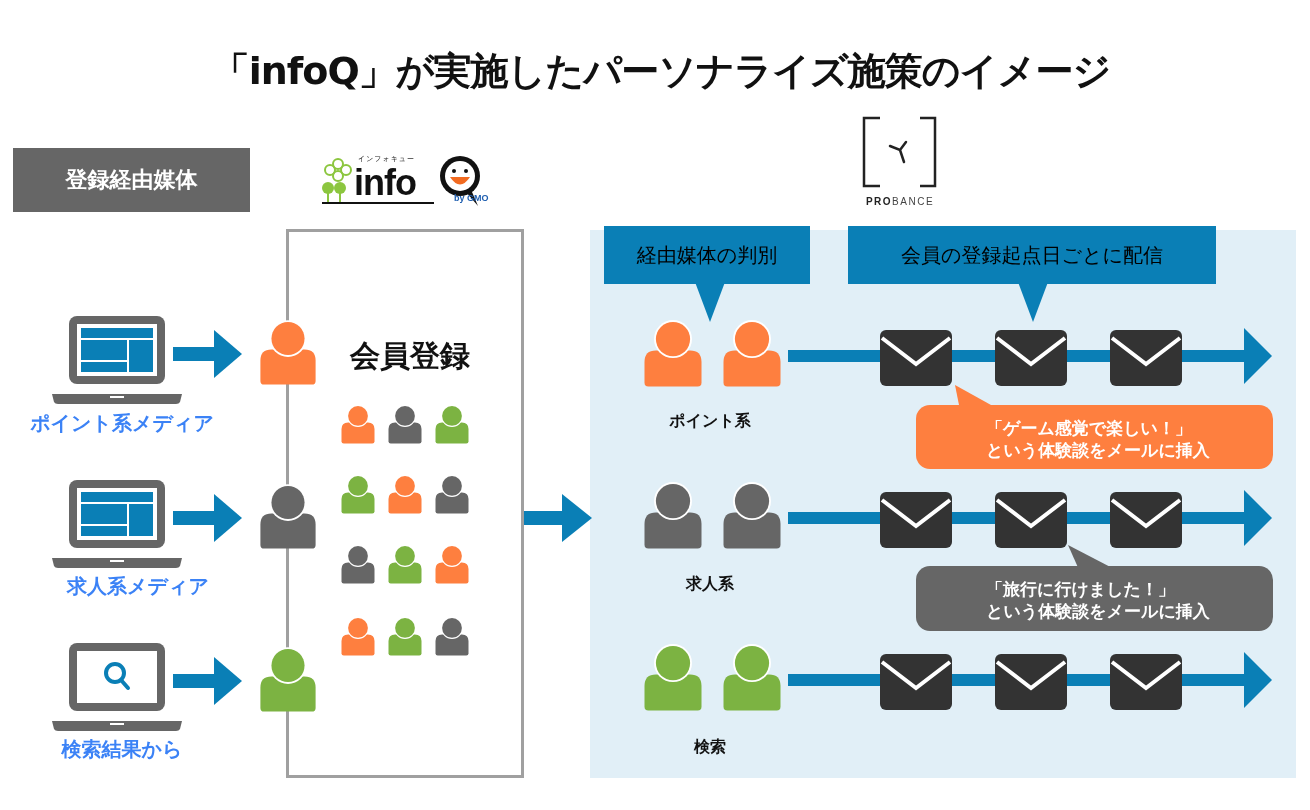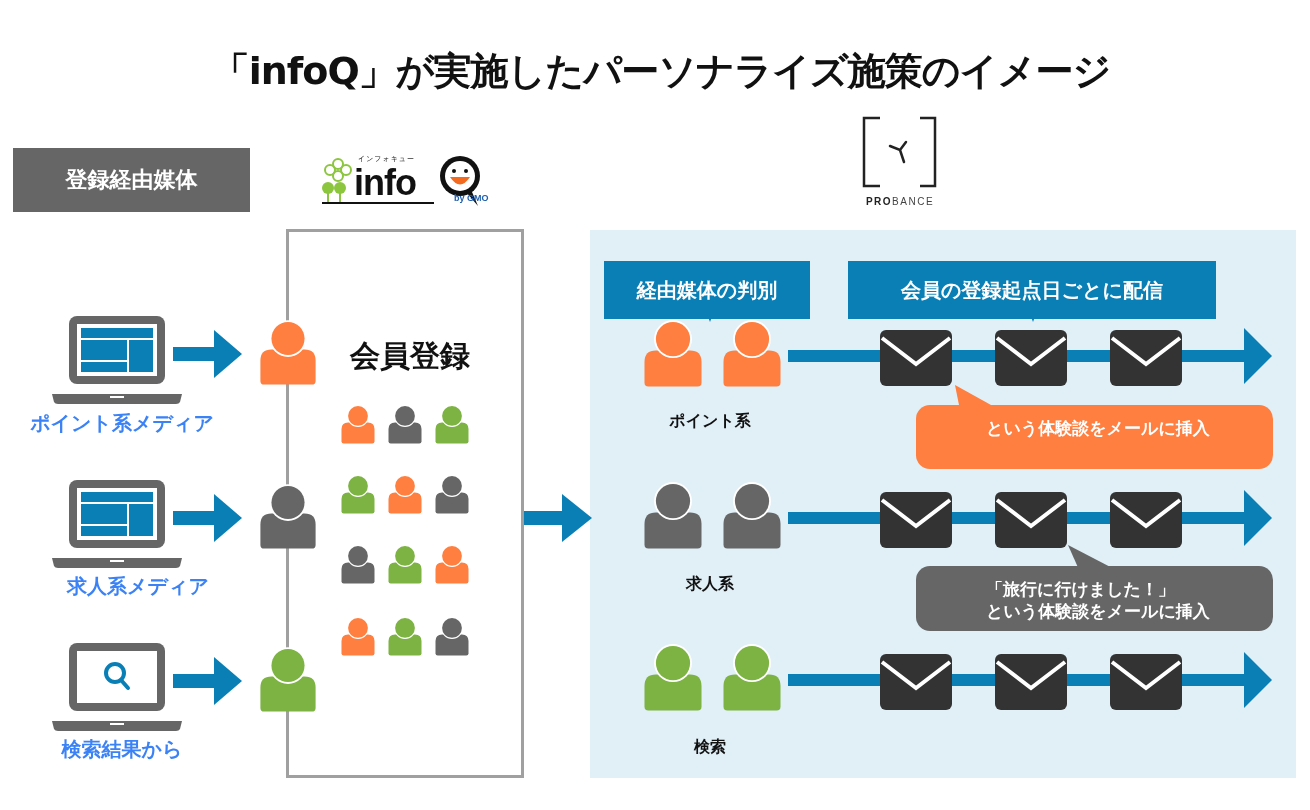--- a/index.html
+++ b/index.html
@@ -24,21 +24,21 @@
   .probance-word b { font-weight: bold; }
   .probance-word span { font-weight: normal; color: #444; }
 
   
   .reg-box { left: 286px; top: 229px; width: 238px; height: 549px; border: 3px solid #a0a0a0; background: #fff; }
   .reg-title { left: 340px; top: 336px; font-size: 30px; font-weight: bold; color: #111; margin-left: 10px; }
 
   
   .blue-panel { left: 590px; top: 230px; width: 706px; height: 548px; background: #e1eff7; }
 
-  .callout { background: #0a7fb6; color: #ffffff; font-size: 20px; font-weight: bold; display: flex; align-items: center; justify-content: center; margin-top: 35px; }
+  .callout { background: #0a7fb6; color: #000000; font-size: 20px; font-weight: normal; display: flex; align-items: center; justify-content: center; }
   .callout-judge { left: 604px; top: 226px; width: 206px; height: 58px; }
   .callout-deliver { left: 848px; top: 226px; width: 368px; height: 58px; }
 
   .media-label { font-size: 20px; font-weight: bold; color: #3b82f6; text-align: center; width: 200px; }
   .seg-label { font-size: 16px; font-weight: bold; color: #111; text-align: center; width: 160px; }
 
   .bubble { border-radius: 14px; color: #fff; font-size: 17px; font-weight: bold; line-height: 22px; padding: 12px 0 0 70px; }
   .bubble-orange { left: 916px; top: 405px; width: 357px; height: 64px; background: #fe7f3f; }
   .bubble-gray { left: 916px; top: 566px; width: 357px; height: 65px; background: #666666; }
 
@@ -307,18 +307,19 @@
 
 <div class="abs media-label" style="left:22px; top:410px;">ポイント系メディア</div>
 <div class="abs media-label" style="left:38px; top:573px;">求人系メディア</div>
 <div class="abs media-label" style="left:22px; top:736px;">検索結果から</div>
 
 <div class="abs seg-label" style="left:630px; top:411px;">ポイント系</div>
 <div class="abs seg-label" style="left:630px; top:574px;">求人系</div>
 <div class="abs seg-label" style="left:630px; top:737px;">検索</div>
 
 <div class="abs bubble bubble-orange">
+  <div>「ゲーム感覚で楽しい！」</div>
   <div>という体験談をメールに挿入</div>
 </div>
 <div class="abs bubble bubble-gray">
   <div>「旅行に行けました！」</div>
   <div>という体験談をメールに挿入</div>
 </div>
 
 </body></html>

